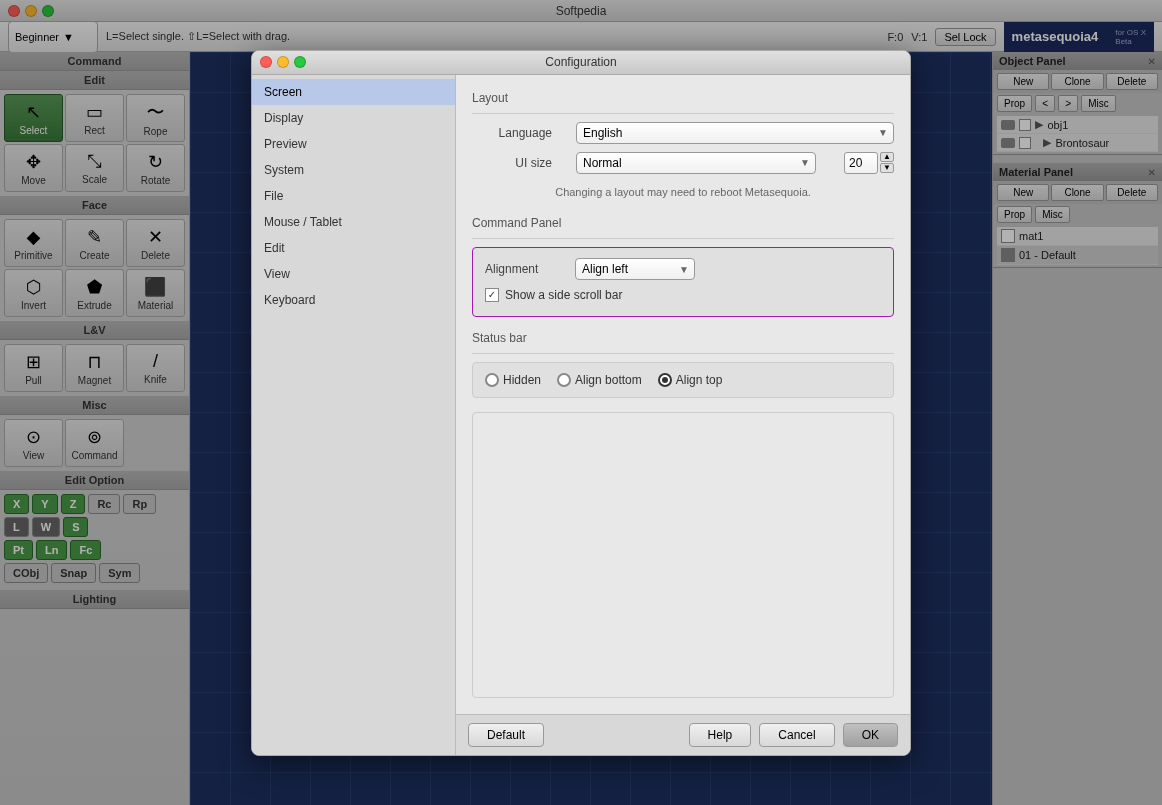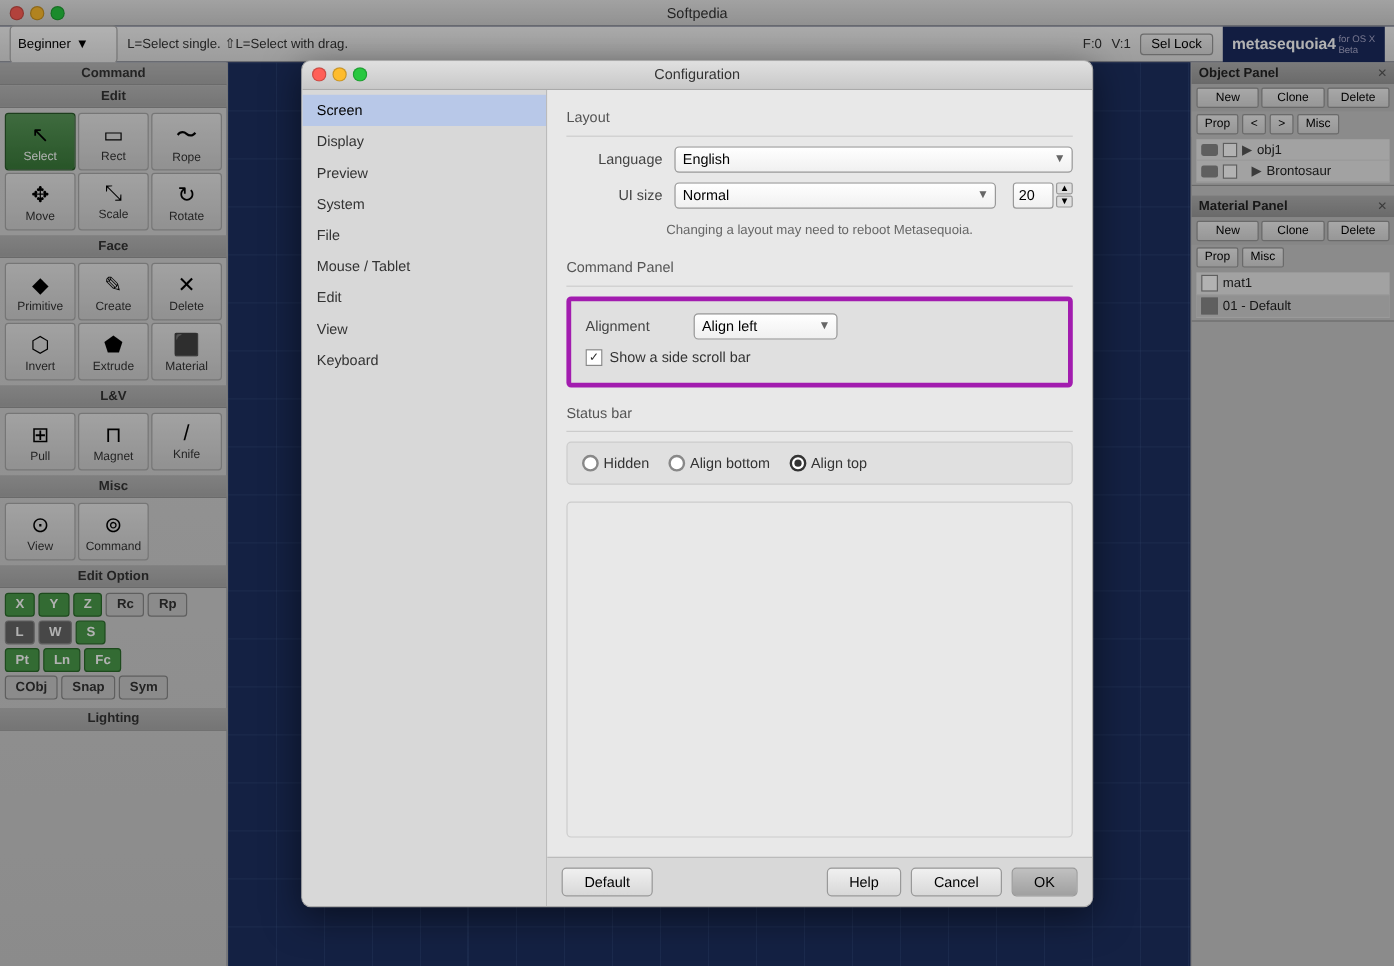--- a/index.html
+++ b/index.html
@@ -96,21 +96,21 @@
       height: 30px;
     }
     .logo-text {
       color: #fff;
       font-size: 13px;
       font-weight: bold;
     }
     .logo-sub {
       color: #aac;
       font-size: 8px;
-      margin-left: 2px;
+      margin-left: 17px;
     }
 
     
     .main-layout {
       display: flex;
       height: calc(805px - 52px);
     }
 
     
     .left-panel {
@@ -351,21 +351,21 @@
     }
     .section-label {
       font-size: 12px;
       color: #555;
       font-weight: 500;
       margin-bottom: 8px;
     }
     .form-row {
       display: flex;
       align-items: center;
-      gap: 10px;
+      gap: 24px;
       margin-bottom: 8px;
     }
     .form-label {
       width: 80px;
       font-size: 12px;
       color: #444;
       text-align: right;
     }
     .form-select-wrap {
       flex: 1;
@@ -401,21 +401,21 @@
     
     .section-sep {
       border: none;
       border-top: 1px solid #ccc;
       margin: 2px 0 8px 0;
     }
 
     
     .cmd-section-bg {
       background: #e0e0e0;
-      border: 4px solid #a21caf;
+      border: 1px solid #a21caf;
       border-radius: 4px;
       padding: 10px 12px;
     }
     .alignment-row {
       display: flex;
       align-items: center;
       gap: 10px;
       margin-bottom: 8px;
     }
     .align-select-wrap {

